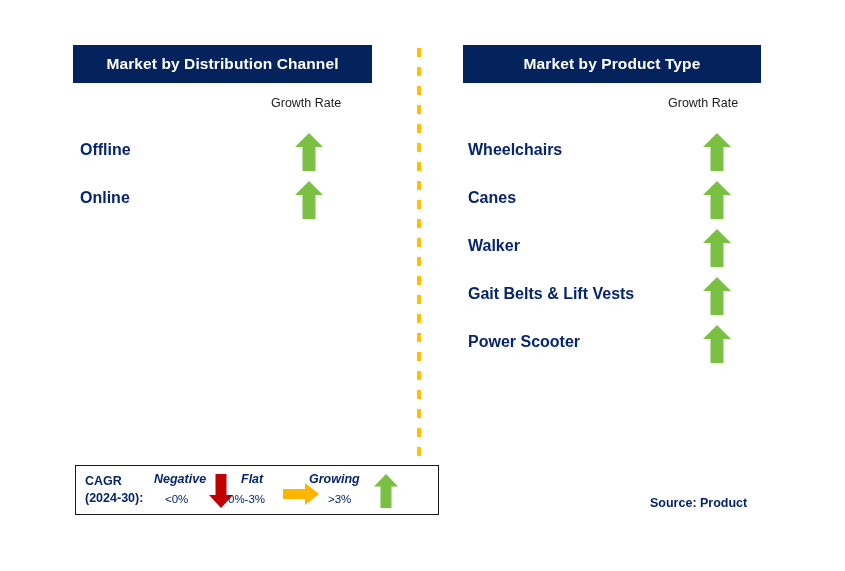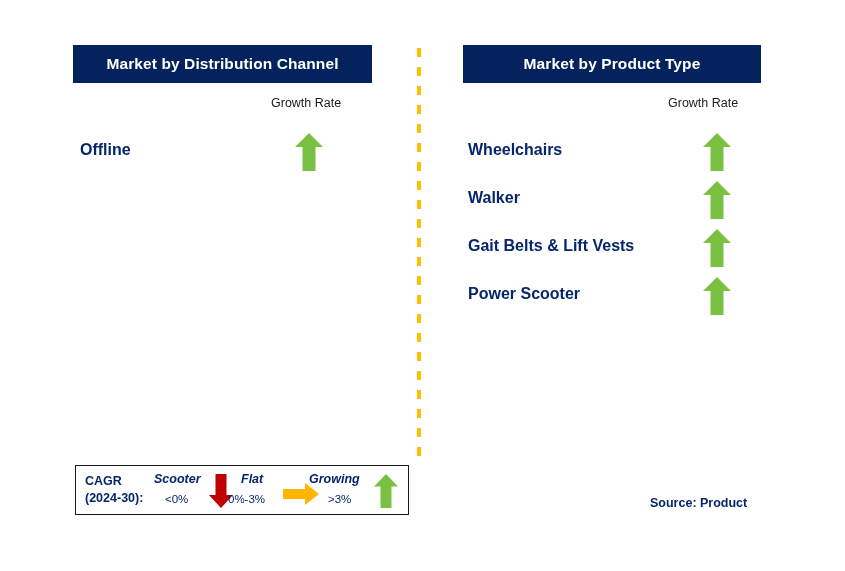--- a/index.html
+++ b/index.html
@@ -90,21 +90,21 @@
     );
     background-size: 4px 19px;
     background-repeat: repeat-y;
   }
 
   
   #legend {
     position: absolute;
     left: 75px;
     top: 465px;
-    width: 334px;
+    width: 364px;
     height: 50px;
     border: 1.5px solid #1a1a1a;
     background: #ffffff;
     box-sizing: border-box;
   }
   .legend-inner {
     position: relative;
     width: 100%;
     height: 100%;
   }
@@ -174,20 +174,28 @@
 
       <div class="row">
         <span class="row-label">Offline</span>
         <span class="row-arrow">
           <svg class="arrow-up-green" viewBox="0 0 28 38" xmlns="http://www.w3.org/2000/svg">
             <polygon points="14,0 28,14 20.5,14 20.5,38 7.5,38 7.5,14 0,14"></polygon>
           </svg>
         </span>
       </div>
 
+      <div class="row">
+        <span class="row-label">Online</span>
+        <span class="row-arrow">
+          <svg class="arrow-up-green" viewBox="0 0 28 38" xmlns="http://www.w3.org/2000/svg">
+            <polygon points="14,0 28,14 20.5,14 20.5,38 7.5,38 7.5,14 0,14"></polygon>
+          </svg>
+        </span>
+      </div>
 
     </div>
   </div>
 
   <div id="divider"></div>
 
   <div class="panel" id="panel-right">
     <div class="panel-title">Market by Product Type</div>
     <div class="growth-rate-label">Growth Rate</div>
 
@@ -195,20 +203,28 @@
 
       <div class="row">
         <span class="row-label">Wheelchairs</span>
         <span class="row-arrow">
           <svg class="arrow-up-green" viewBox="0 0 28 38" xmlns="http://www.w3.org/2000/svg">
             <polygon points="14,0 28,14 20.5,14 20.5,38 7.5,38 7.5,14 0,14"></polygon>
           </svg>
         </span>
       </div>
 
+      <div class="row">
+        <span class="row-label">Canes</span>
+        <span class="row-arrow">
+          <svg class="arrow-up-green" viewBox="0 0 28 38" xmlns="http://www.w3.org/2000/svg">
+            <polygon points="14,0 28,14 20.5,14 20.5,38 7.5,38 7.5,14 0,14"></polygon>
+          </svg>
+        </span>
+      </div>
 
 
       <div class="row">
         <span class="row-label">Walker</span>
         <span class="row-arrow">
           <svg class="arrow-up-green" viewBox="0 0 28 38" xmlns="http://www.w3.org/2000/svg">
             <polygon points="14,0 28,14 20.5,14 20.5,38 7.5,38 7.5,14 0,14"></polygon>
           </svg>
         </span>
       </div>
@@ -234,21 +250,21 @@
     </div>
   </div>
 
   <div id="legend">
     <div class="legend-inner">
       <div class="legend-cagr">
         <span>CAGR</span><br>
         <span>(2024-30):</span>
       </div>
 
-      <span class="legend-term" id="legend-term-negative">Scooter</span>
+      <span class="legend-term" id="legend-term-negative">Negative</span>
       <span class="legend-range" id="legend-range-negative">&lt;0%</span>
       <span id="legend-icon-negative">
         <svg class="arrow-down-red" viewBox="0 0 24 34" xmlns="http://www.w3.org/2000/svg">
           <polygon points="6.5,0 17.5,0 17.5,21 24,21 12,34 0,21 6.5,21"></polygon>
         </svg>
       </span>
 
       <span class="legend-term" id="legend-term-flat">Flat</span>
       <span class="legend-range" id="legend-range-flat">0%-3%</span>
       <span id="legend-icon-flat">

